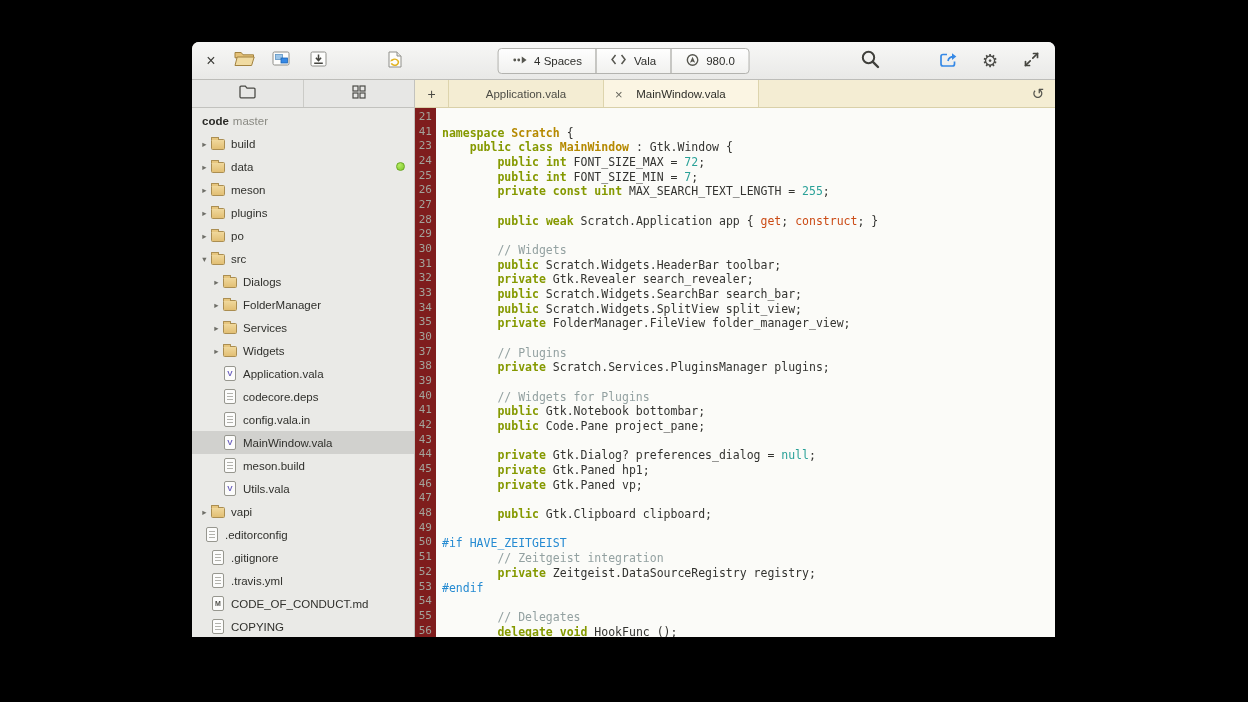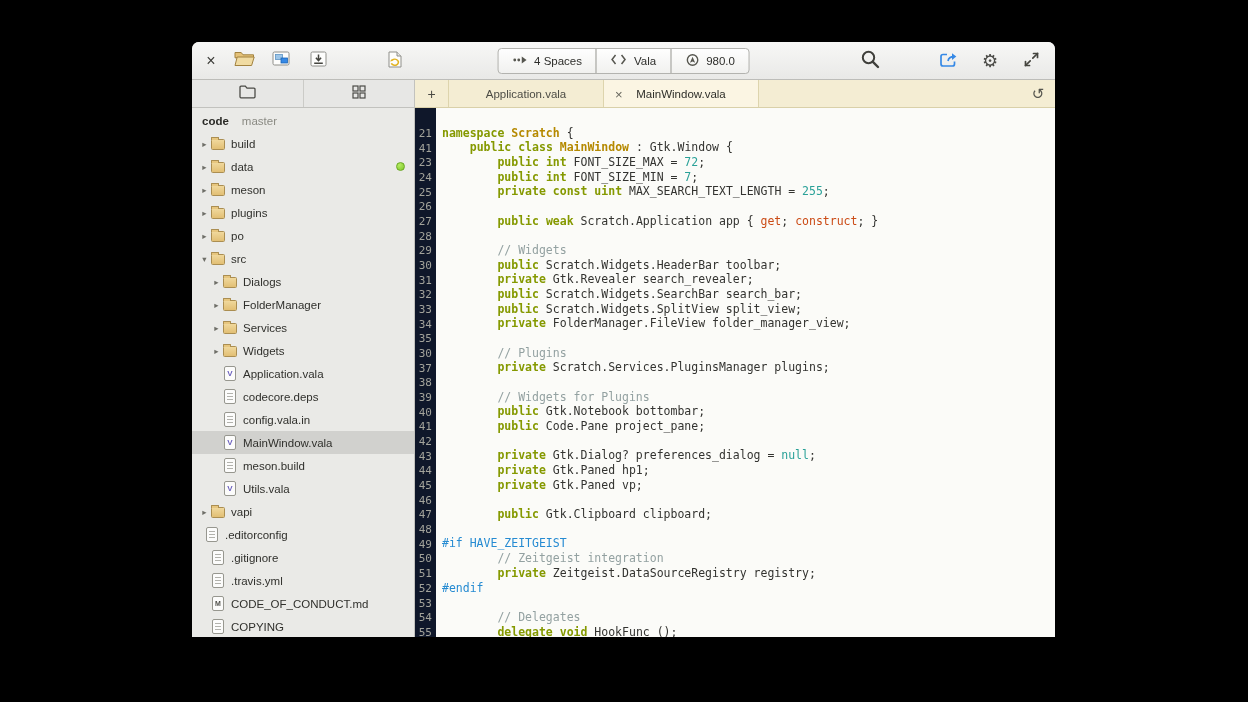--- a/index.html
+++ b/index.html
@@ -45,21 +45,21 @@
     font-size: 13px; color: #66665d; }
   .tab-spacer { flex: 1; }
   .histbtn { width: 34px; border: none; background: none; }
 
   
   .content { flex: 1; display: flex; overflow: hidden; }
   .sidebar { width: 223px; flex: 0 0 223px; background: #eaeae7; border-right: 1px solid #c2c2be;
     overflow: hidden; font-size: 11.5px; color: #30302c; }
   .project-header { padding: 7px 0 5px 10px; }
   .proj-name { font-weight: bold; color: #2b2b27; }
-  .proj-branch { color: #8a8a83; margin-left: 13px; }
+  .proj-branch { color: #8a8a83; margin-left: 4px; }
   .tree-row { height: 23px; display: flex; align-items: center; }
   .tree-row.selected { background: #d1d1ce; }
   .expander { width: 13px; flex: 0 0 13px; font-size: 8.5px; color: #6e6e67; text-align: center; }
   .ticon { flex: 0 0 14px; width: 14px; height: 15px; margin-right: 6px; display: flex;
     align-items: center; justify-content: center; position: relative; }
   .ticon.folder { height: 11px; background: linear-gradient(#f0d89c, #e2bf74); border: 1px solid #ab8e51;
     border-radius: 1.5px; margin-top: 2px; }
   .ticon.folder::before { content: ""; position: absolute; top: -3px; left: -1px; width: 6px; height: 2px;
     background: #e7c67e; border: 1px solid #ab8e51; border-bottom: none; border-radius: 1px 1px 0 0; }
   .ticon.doc { width: 12px; flex: 0 0 12px; margin-left: 1px; margin-right: 7px; background: #fcfcfb;
@@ -69,21 +69,21 @@
   .ticon.doc.letter { font-size: 8px; font-weight: bold; color: #6a5fbe; font-family: "Liberation Sans", sans-serif; }
   .ticon.doc.letter.md { color: #50504a; font-size: 7px; }
   .tlabel { white-space: nowrap; }
   .badge { width: 9px; height: 9px; flex: 0 0 9px; border-radius: 50%;
     background: radial-gradient(circle at 35% 30%, #b6ec62, #7cc62a); border: 1px solid #69a822;
     margin-left: auto; margin-right: 9px; }
 
   
   .editor { flex: 1; display: flex; background: #fbfbf8; font-family: "DejaVu Sans Mono", monospace;
     font-size: 11.5px; overflow: hidden; }
-  .gutter { flex: 0 0 21px; background: #0f172a; color: #a3a39b; text-align: right; padding: 19px 4px 0 0; }
+  .gutter { flex: 0 0 21px; background: #7f1d1d; color: #a3a39b; text-align: right; padding: 2px 4px 0 0; }
   .gline { height: 14.68px; line-height: 14.68px; font-size: 11px; }
   .codearea { flex: 1; padding: 3px 0 0 6px; white-space: pre; overflow: hidden; }
   .cline { height: 14.68px; line-height: 14.68px; }
   .tk-k { color: #859900; font-weight: bold; }
   .tk-t { color: #b58900; font-weight: bold; }
   .tk-n { color: #2aa198; }
   .tk-c { color: #93a1a1; }
   .tk-p { color: #268bd2; }
   .tk-x { color: #cb4b16; }
   .tk-w { color: #333330; }

